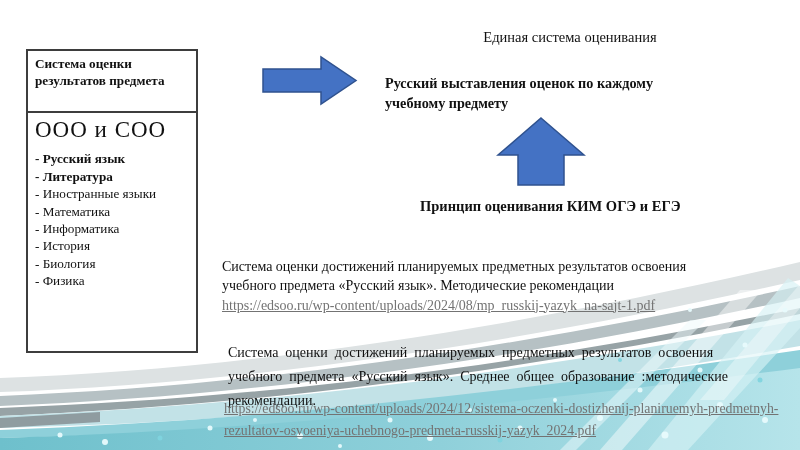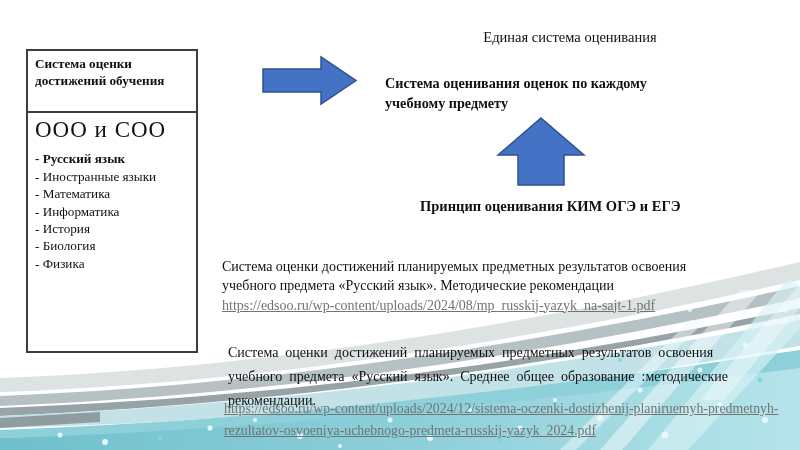--- a/index.html
+++ b/index.html
@@ -136,38 +136,39 @@
         <circle cx="360" cy="180" r="2"></circle>
       <circle cx="500" cy="190" r="2.5"></circle>
         <circle cx="620" cy="110" r="2"></circle>
       <circle cx="760" cy="130" r="2.5"></circle>
     </g>
   </svg>
 
   <div class="slide-title">Единая система оценивания</div>
 
   <div class="left-box">
-    <div class="left-box-header">Система оценки достижений обучения</div>
+    <div class="left-box-header">Система оценки результатов предмета</div>
     <div class="left-box-level">ООО и  СОО</div>
     <div class="subject-list">
       <div class="subject-item bold">- Русский язык</div>
+      <div class="subject-item bold">- Литература</div>
       <div class="subject-item">- Иностранные языки</div>
       <div class="subject-item">- Математика</div>
       <div class="subject-item">- Информатика</div>
       <div class="subject-item">- История</div>
       <div class="subject-item">- Биология</div>
       <div class="subject-item">- Физика</div>
     </div>
   </div>
 
   <svg class="arrow-right" viewBox="0 0 96 51">
     <polygon points="1,14 59,14 59,2 94,25.5 59,49 59,37 1,37" fill="#4472C4" stroke="#2F528F" stroke-width="1.5"></polygon>
   </svg>
 
-  <div class="step1">Система оценивания оценок по  каждому
+  <div class="step1">Русский выставления оценок по  каждому
 учебному предмету</div>
 
   <svg class="arrow-up" viewBox="0 0 90 70">
     <polygon points="45,1 88,38 68,38 68,68 22,68 22,38 2,38" fill="#4472C4" stroke="#2F528F" stroke-width="1.5"></polygon>
   </svg>
 
   <div class="step2">Принцип оценивания КИМ ОГЭ и ЕГЭ</div>
 
   <div class="para1">
     <span>Система оценки достижений планируемых предметных результатов освоения

